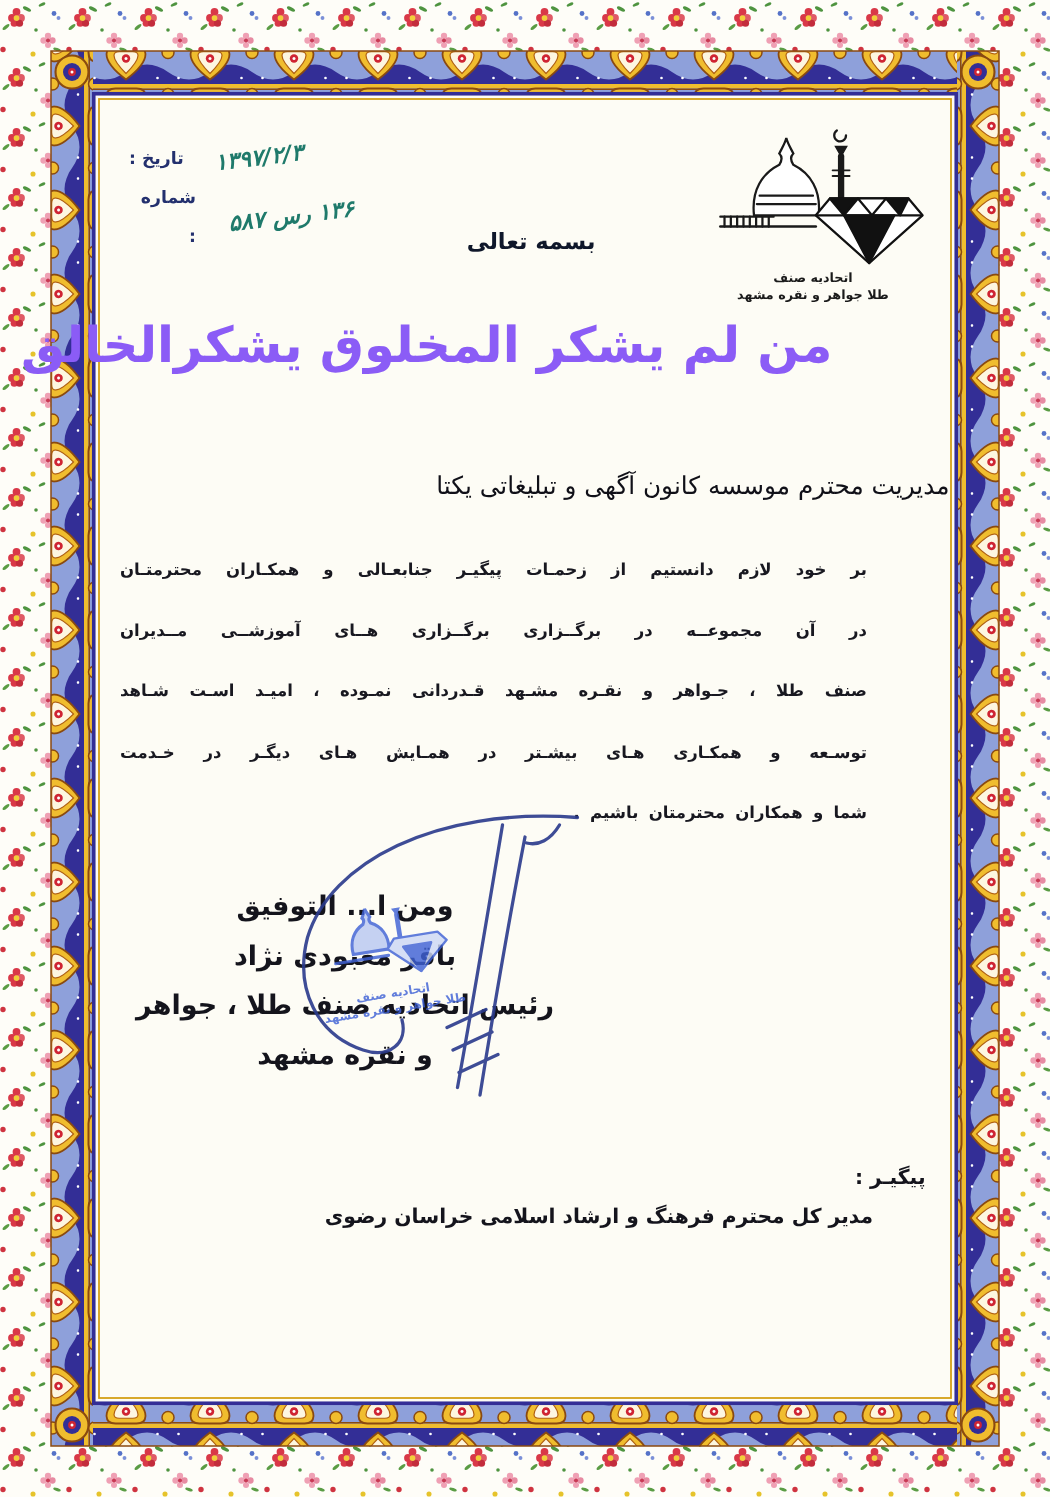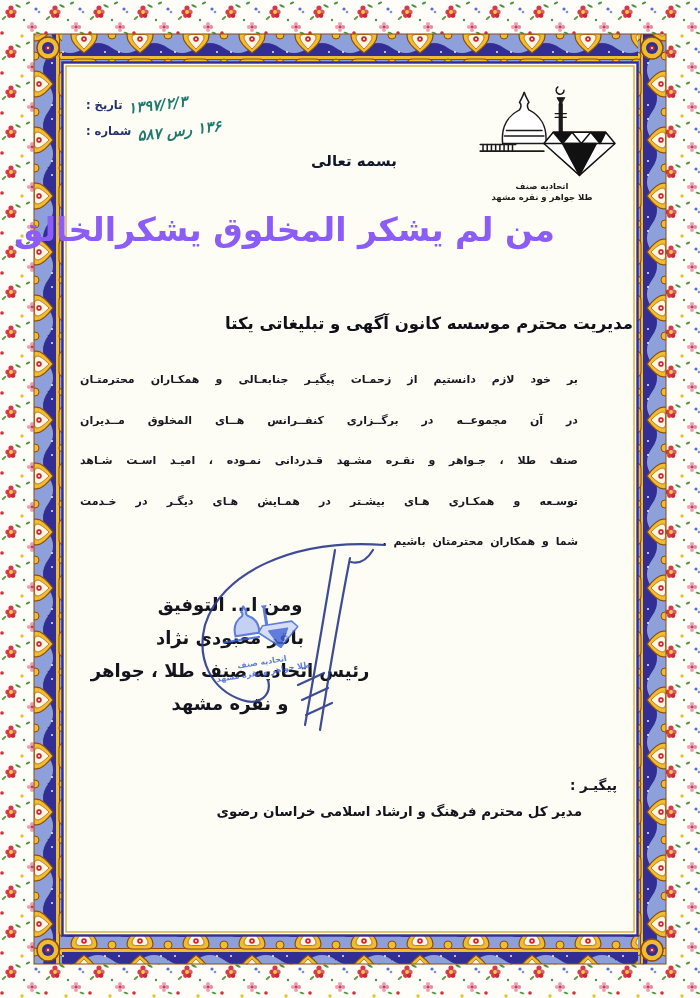--- a/index.html
+++ b/index.html
@@ -12,38 +12,38 @@
     overflow:hidden;
   }
   .frame{position:absolute;left:0;top:0;width:700px;height:998px;z-index:0;}
   .content{position:absolute;left:0;top:0;width:700px;height:998px;z-index:1;}
 
   .block{position:absolute;}
   .rtl{direction:rtl;unicode-bidi:embed;}
 
   
   .date-block{left:86px;top:92px;width:150px;font-size:11.5px;color:#23306e;font-weight:bold;line-height:26px;}
-  .date-row{display:flex;flex-direction:row-reverse;justify-content:flex-start;align-items:center;gap:6px;}
+  .date-row{display:flex;flex-direction:row-reverse;justify-content:flex-start;align-items:center;gap:21px;}
   .hand{
     color:#1f7a6b;font-size:15px;font-style:italic;font-weight:bold;
     display:inline-block;transform:rotate(-7deg);letter-spacing:1px;white-space:nowrap;
   }
   .logo-box{left:462px;top:78px;width:160px;text-align:center;color:#111;}
   .logo-box svg{display:block;margin:0 auto;}
   .logo-cap{font-size:8.5px;font-weight:bold;line-height:11px;color:#1a1a1a;}
 
   .besmele{left:24px;top:152px;width:660px;text-align:center;
     font-size:15px;font-weight:bold;color:#0f172a;letter-spacing:.5px;}
 
   .callig{left:0;top:210px;width:569px;text-align:center;
     font-size:33px;font-weight:bold;color:#8b5cf6;letter-spacing:-1px;}
 
   
   .salutation{right:67px;top:314px;width:480px;text-align:right;
-    font-size:16.5px;font-weight:bold;color:#101018;}
+    font-size:16.5px;font-weight:normal;color:#101018;}
   .body-par{left:80px;top:360px;width:498px;font-size:11px;font-weight:bold;color:#181820;}
   .body-line{height:40.5px;line-height:40.5px;text-align:justify;text-align-last:justify;word-spacing:3px;}
   .body-line.last{text-align:center;text-align-last:right;}
 
   
   .signoff{left:85px;top:588px;width:290px;text-align:center;
     font-size:18px;font-weight:bold;color:#14141c;line-height:33px;}
   .stamp{
     left:198px;top:596px;width:120px;text-align:center;color:#3f62d6;
     transform:rotate(-9deg);opacity:.82;
@@ -212,21 +212,21 @@
     </div>
 
     <div class="block besmele rtl">بسمه تعالی</div>
 
     <div class="block callig rtl">من لم یشکر المخلوق یشکرالخالق</div>
 
     <div class="block salutation rtl">مدیریت محترم موسسه کانون آگهی و تبلیغاتی یکتا</div>
 
     <div class="block body-par rtl">
       <div class="body-line">بر خود لازم دانستیم از زحمـات پیگیـر جنابعـالی و همکـاران محترمتـان</div>
-      <div class="body-line">در آن مجموعــه در برگــزاری کنفــرانس هــای المخلوق مــدیران</div>
+      <div class="body-line">در آن مجموعــه در برگــزاری برگــزاری هــای آموزشــی مــدیران</div>
       <div class="body-line">صنف طلا ، جـواهر و نقـره مشـهد قـدردانی نمـوده ، امیـد اسـت شـاهد</div>
       <div class="body-line">توسـعه و همکـاری هـای بیشـتر در همـایش هـای دیگـر در خـدمت</div>
       <div class="body-line last">شما و همکاران محترمتان باشیم .</div>
     </div>
 
     <div class="block signoff rtl">
       <div>ومن ا... التوفیق</div>
       <div>باقر معبودی نژاد</div>
       <div>رئیس اتحادیه صنف طلا ، جواهر و نقره مشهد</div>
     </div>

